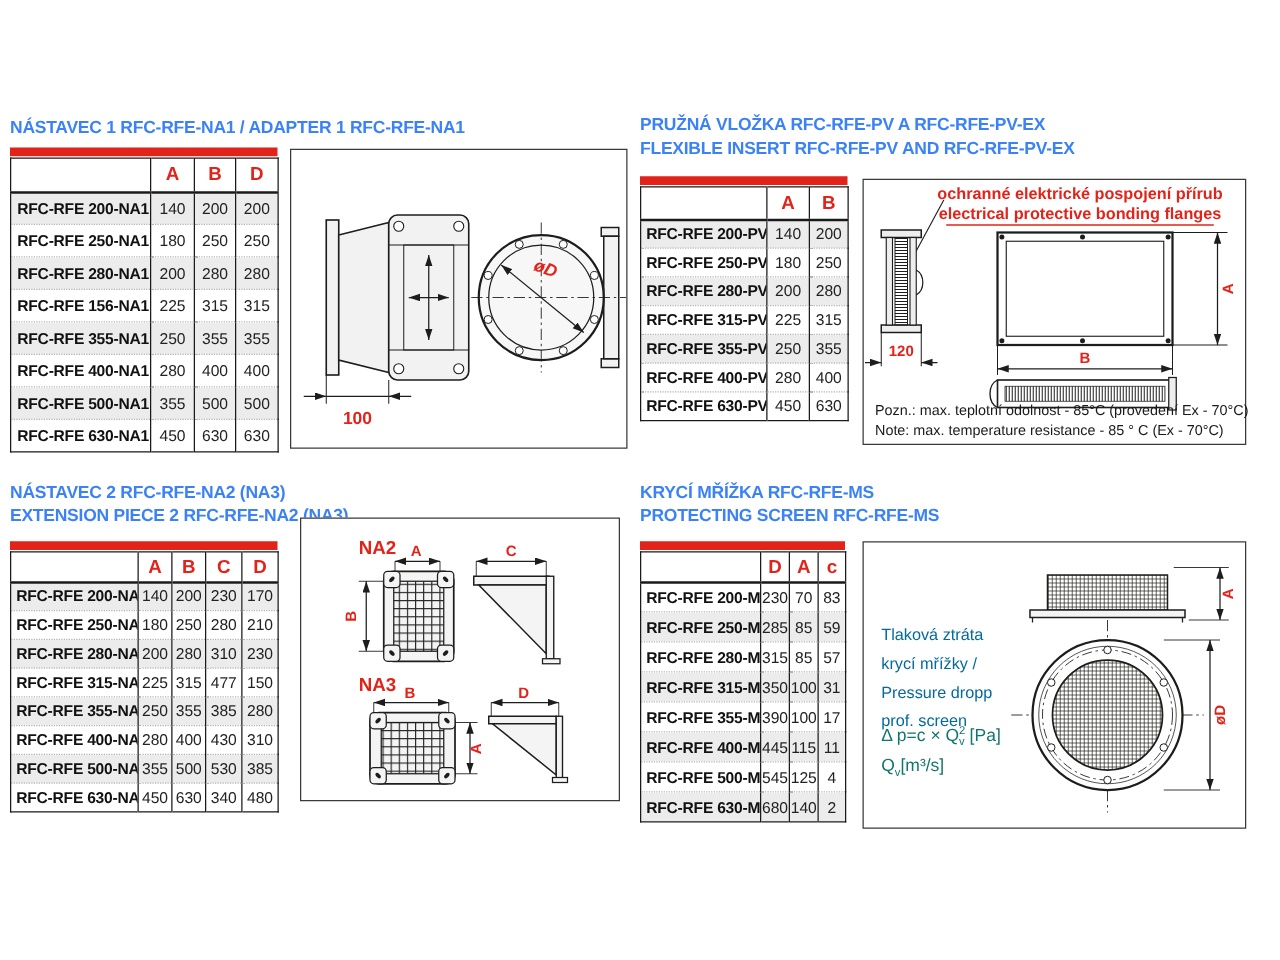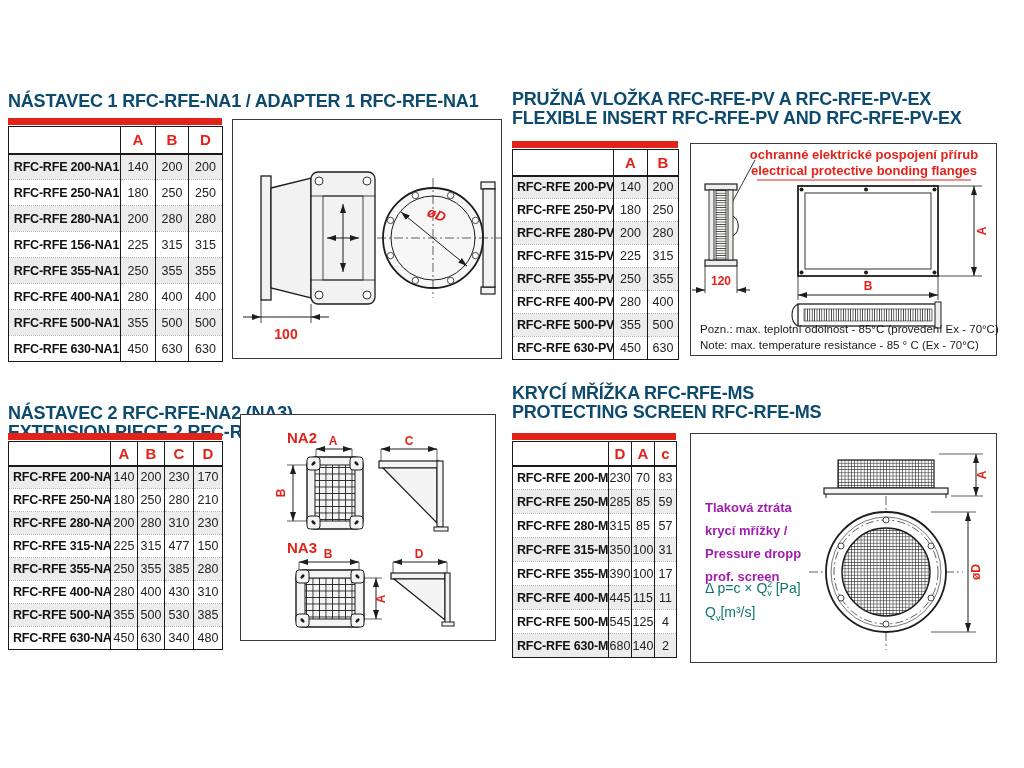--- a/index.html
+++ b/index.html
@@ -1,19 +1,19 @@
 <!DOCTYPE html>
 <html><head>
 <meta charset="utf-8">
 <style>
   html,body{margin:0;padding:0;background:#fff;}
   .page{position:relative;width:1024px;height:768px;background:#fff;overflow:hidden;
         font-family:"Liberation Sans",sans-serif;color:#1a1a1a;}
-  .title{position:absolute;font-weight:bold;font-size:18px;line-height:19px;
-         letter-spacing:-0.2px;white-space:nowrap;color:#0c4a6e;}
+  .title{position:absolute;font-weight:bold;font-size:14px;line-height:19px;
+         letter-spacing:-0.2px;white-space:nowrap;color:#3b82f6;}
   .tablewrap{position:absolute;}
   .redbar{height:7px;background:#e2231a;margin-bottom:1px;}
   table.dtable{border-collapse:collapse;table-layout:fixed;width:100%;
                border:1px solid #1a1a1a;}
   .dtable th,.dtable td{padding:0;overflow:hidden;}
   .dtable thead th{border-bottom:2px solid #1a1a1a;}
   .dtable th.colhead{color:#e2231a;font-weight:bold;font-size:15px;text-align:center;
                      border-left:1px solid #1a1a1a;}
   .dtable th.rowlabel{font-weight:bold;font-size:12.5px;letter-spacing:-0.2px;
                       text-align:center;padding-left:4px;white-space:nowrap;color:#111;}
@@ -26,21 +26,21 @@
   .t4 thead tr{height:24px}.t4 tbody tr{height:24px}
   .dbox{position:absolute;border:1px solid #3a3a3a;background:#fff;}
   .dsvg{position:absolute;left:0;top:0;width:100%;height:100%;}
   .dimtxt{font-family:"Liberation Sans",sans-serif;font-weight:bold;fill:#e2231a;font-size:12px;}
   .dimbig{font-size:14px;}
   .nalabel{font-family:"Liberation Sans",sans-serif;font-weight:bold;fill:#e2231a;font-size:15px;}
   .callout{font-family:"Liberation Sans",sans-serif;font-weight:bold;fill:#e2231a;font-size:13px;}
   .odtxt{font-style:italic;font-size:14px;}
   .pvnote{position:absolute;left:9px;top:177px;font-size:11.5px;line-height:16px;
           white-space:nowrap;color:#1a1a1a;}
-  .mstext{position:absolute;left:14px;top:62px;font-size:13px;line-height:23px;color:#a21caf;font-weight:bold;}
+  .mstext{position:absolute;left:14px;top:62px;font-size:13px;line-height:23px;color:#0369a1;}
   .msformula{position:absolute;left:14px;top:141px;font-size:14px;line-height:19px;color:#0f766e;}
   .msformula sup,.msformula sub{font-size:9px;}
   .msformula sub.tuck{margin-left:-5px;}
 </style>
 </head>
 <body>
 
 <div class="page">
 
   <div class="title" style="left:8px;top:92px;">NÁSTAVEC 1 RFC-RFE-NA1 / ADAPTER 1 RFC-RFE-NA1</div>
@@ -209,25 +209,20 @@
           </tr>
           <tr class="shade">
             <th class="rowlabel">RFC-RFE 355-PV</th>
             <td>250</td>
             <td>355</td>
           </tr>
           <tr>
             <th class="rowlabel">RFC-RFE 400-PV</th>
             <td>280</td>
             <td>400</td>
-          </tr>
-          <tr class="shade">
-            <th class="rowlabel">RFC-RFE 500-PV</th>
-            <td>355</td>
-            <td>500</td>
           </tr>
           <tr>
             <th class="rowlabel">RFC-RFE 630-PV</th>
             <td>450</td>
             <td>630</td>
           </tr>
         </tbody>
       </table>
   </div>
 
@@ -287,21 +282,21 @@
         <path d="M107,160 C99,164 99,178 107,182" stroke-width="1.1"></path>
         <rect x="244" y="158" width="6" height="26" fill="#eee" stroke-width="1"></rect>
       </g>
     </svg>
     <div class="pvnote">
       <div>Pozn.: max. teplotní odolnost - 85°C (provedení Ex - 70°C)</div>
       <div>Note: max. temperature resistance - 85 ° C (Ex - 70°C)</div>
     </div>
   </div>
 
-  <div class="title" style="left:8px;top:384px;margin-top:20px;">
+  <div class="title" style="left:8px;top:384px;">
     <div>NÁSTAVEC 2 RFC-RFE-NA2 (NA3)</div>
     <div>EXTENSION PIECE 2 RFC-RFE-NA2 (NA3)</div>
   </div>
 
   <div class="tablewrap" style="left:8px;top:433px;width:214px;">
     <div class="redbar"></div>
     <table class="dtable t3">
         <colgroup>
           <col style="width: 102px;">
           <col style="width: 27px;">

